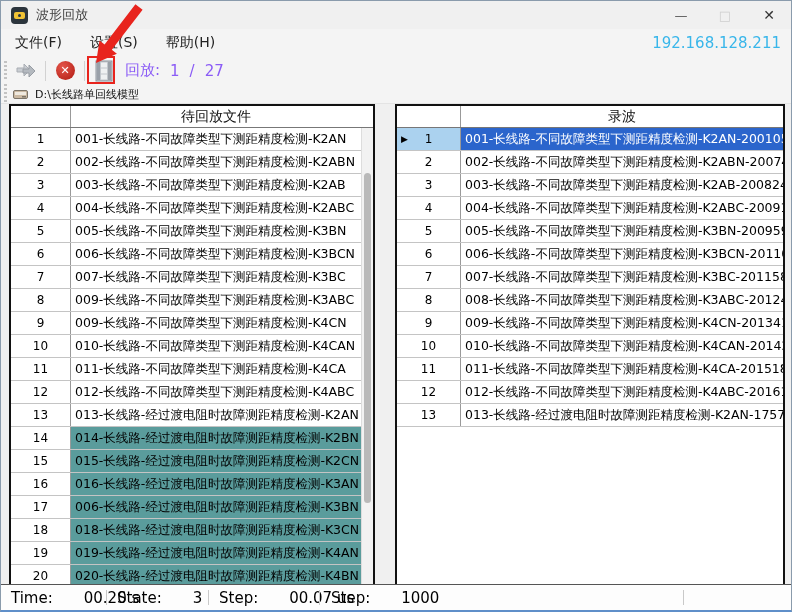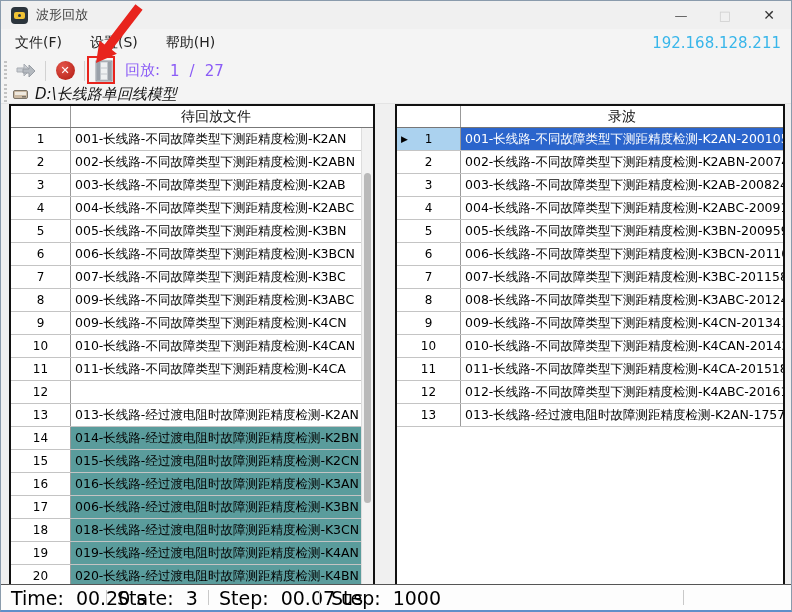--- a/index.html
+++ b/index.html
@@ -29,21 +29,21 @@
     background:repeating-linear-gradient(#c3c3c3 0 2px, transparent 2px 4px); }
   .tsep { width:1px; height:20px; background:#d2d2d2; margin:0 6px; }
   .tool-btn { width:26px; height:26px; display:flex; align-items:center; justify-content:center; }
   .cancel-circle { width:19px; height:19px; border-radius:50%;
     background:radial-gradient(circle at 35% 30%, #e4554b, #b01a10); color:#fff;
     font-size:11px; font-weight:bold; display:flex; align-items:center; justify-content:center; }
   .replay-group { display:flex; align-items:center; margin-left:8px; font-size:15px; color:#8b5cf6; }
   .replay-group span { margin-right:10px; }
   
   .pathbar { position:absolute; left:0; top:84px; width:100%; height:19px; background:#f4f4f4; display:flex; align-items:center; border-bottom:1px solid #e4e4e4; }
-  .path-text { font-size:15px; color:#111; margin-left:6px;font-style:italic; }
+  .path-text { font-size:11px; color:#111; margin-left:6px; }
   
   .anno-box { position:absolute; left:86px; top:55px; width:28px; height:28px; border:2px solid #e8241d; z-index:30; pointer-events:none; }
   .anno-arrow { position:absolute; left:80px; top:0; z-index:31; pointer-events:none; }
   
   .grid-table { position:absolute; top:103px; background:#fff; border:2px solid #111; }
   .grid-table.left  { left:8px;   width:366px; height:482px; }
   .grid-table.right { left:394px; width:390px; height:482px; }
   .thead { position:absolute; left:0; top:0; right:0; height:22px; display:flex; border-bottom:1px solid #777; background:#fff; }
   .thead .num-head { border-right:1px solid #999; }
   .left  .num-head { width:60px; }
@@ -60,21 +60,21 @@
   .trow.highlight .txt-cell { background:#5a9c9c; }
   .trow.selected .txt-cell { background:#2b65cc; color:#fff; }
   .trow.selected .num-cell { background:#abd2ef; }
   .marker { position:absolute; left:4px; top:50%; transform:translateY(-50%); font-size:9px; color:#000; visibility:hidden; line-height:1; }
   .trow.selected .marker { visibility:visible; }
   
   .vscroll { position:absolute; right:0; top:22px; bottom:0; width:12px; background:#f2f2f2; border-left:1px solid #ddd; }
   .vscroll .thumb { position:absolute; left:2px; width:7px; top:45px; height:330px; background:#b9b9b9; border-radius:4px; }
   
   .statusbar { position:absolute; left:0; bottom:0; width:100%; height:26px; background:#fdfdfd; border-top:1px solid #555; }
-  .sgroup { position:absolute; top:0; height:100%; display:flex; align-items:center; font-size:19px; color:#000; }
+  .sgroup { position:absolute; top:0; height:100%; display:flex; align-items:center; font-size:15px; color:#000;gap:19px; }
   .sgroup .val { margin-left:12px; }
   .ssep { position:absolute; top:5px; width:1px; height:15px; background:#c9c9c9; }
 </style>
 </head>
 <body>
 
 <div class="window">
 
   <div class="titlebar">
     <div class="app-icon">
@@ -235,20 +235,21 @@
             <span>11</span>
           </div>
           <div class="txt-cell">011-长线路-不同故障类型下测距精度检测-K4CA</div>
         </div>
 
         <div class="trow">
           <div class="num-cell">
 
             <span>12</span>
           </div>
+          <div class="txt-cell">012-长线路-不同故障类型下测距精度检测-K4ABC</div>
         </div>
 
         <div class="trow">
           <div class="num-cell">
 
             <span>13</span>
           </div>
           <div class="txt-cell">013-长线路-经过渡电阻时故障测距精度检测-K2AN</div>
         </div>
 

